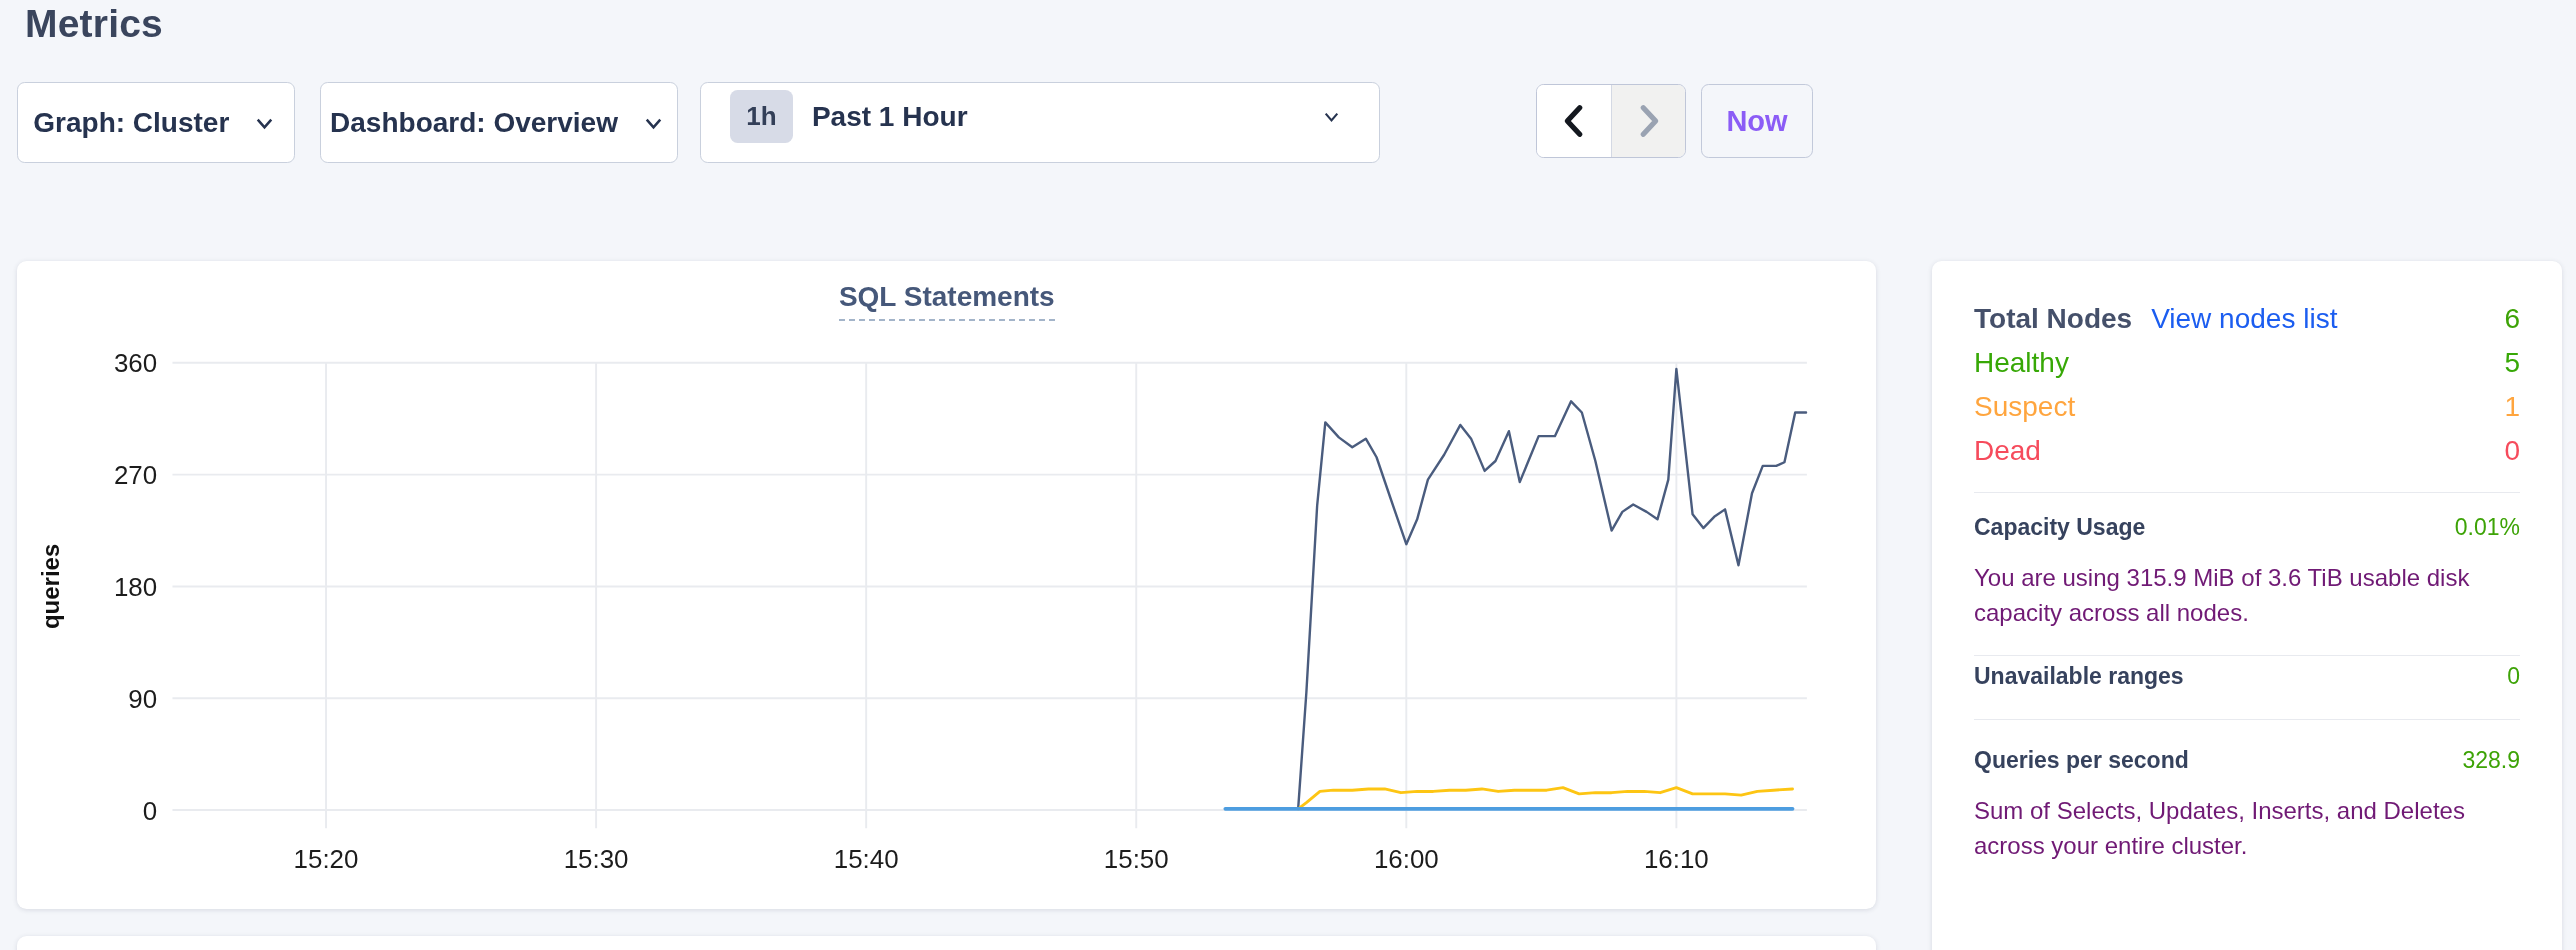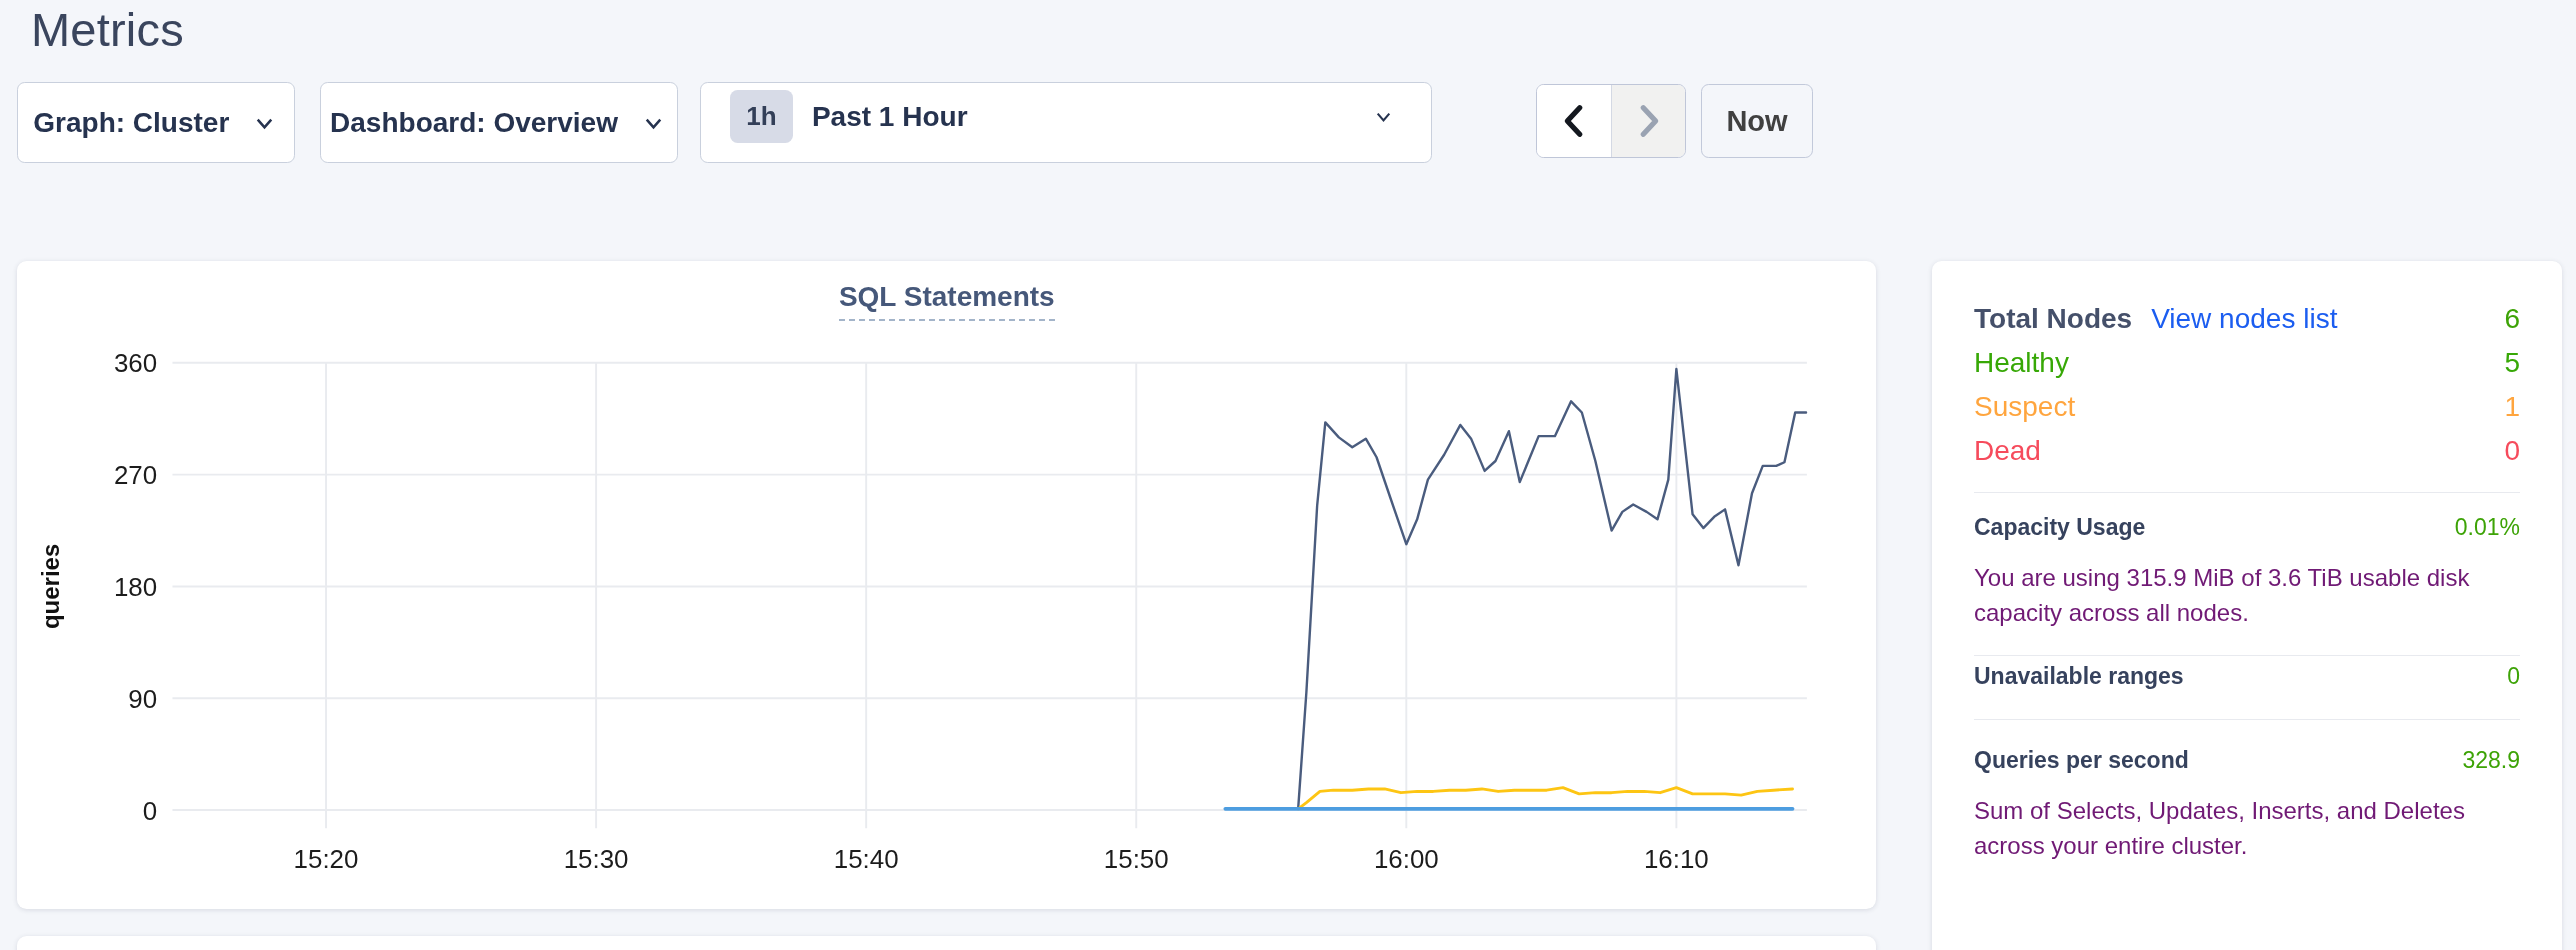--- a/index.html
+++ b/index.html
@@ -4,50 +4,50 @@
 <style>
   * { margin:0; padding:0; box-sizing:border-box; }
   html,body { width:2576px; height:950px; overflow:hidden; }
   body {
     background:#f4f6fa;
     font-family:"Liberation Sans","DejaVu Sans",sans-serif;
     color:#26334f;
     position:relative;
   }
   .page-title {
-    position:absolute; left:31px; top:1.9px;
-    font-size:47px; font-weight:400; color:#3a455d; letter-spacing:0.2px;
+    position:absolute; left:25px; top:1.9px;
+    font-size:39px; font-weight:700; color:#3a455d; letter-spacing:0.2px;
   }
   
   .toolbar { position:absolute; left:0; top:0; width:100%; height:173px; }
   .ctl {
     position:absolute; top:82px; height:81px;
     background:#fff; border:1.9px solid #c9d0dd; border-radius:7.7px;
     display:flex; align-items:center; justify-content:center;
     font-size:28px; font-weight:700; color:#26334f; cursor:pointer;
   }
   .dd-graph { left:17.3px;  width:278px; gap:21px; }
   .dd-dash  { left:320px; width:358px; gap:21px; }
-  .time-selector { left:700px; width:732px; justify-content:flex-start; padding:0 33px 12px 29px; font-weight:600; }
+  .time-selector { left:700px; width:680px; justify-content:flex-start; padding:0 33px 12px 29px; font-weight:600; }
   .time-badge {
     background:#d7dbe7; color:#333f58; font-weight:700; font-size:26px;
     border-radius:7.7px; padding:10.6px 16.3px; margin-right:19px;
   }
   .time-chevron { margin-left:auto; }
   .nav-group {
     position:absolute; left:1536px; top:84px; width:150px; height:74px;
     border:1.9px solid #bfc6d8; border-radius:7.7px; background:#fff;
     display:flex; overflow:hidden;
   }
   .nav-btn { width:50%; display:flex; align-items:center; justify-content:center; cursor:pointer; background:#fff; border:none; }
   .nav-btn.next { background:#f1f1f0; border-left:1.9px solid #d4d9e4; cursor:default; }
   .now-btn {
     position:absolute; left:1701px; top:84px; width:112px; height:74px;
     background:transparent; border:1.9px solid #c2c9da; border-radius:7.7px;
-    font-size:29px; font-weight:700; color:#404040;
+    font-size:29px; font-weight:700; color:#8b5cf6;
     display:flex; align-items:center; justify-content:center; cursor:default;
     font-family:inherit;
   }
   
   .panel {
     position:absolute; background:#fff; border-radius:9.6px;
     box-shadow:0 1px 5.8px rgba(40,50,80,0.14);
   }
   .chart-panel  { left:17.3px;  top:261px; width:1859px; height:648px; }
   .next-panel   { left:17.3px;  top:936px; width:1859px; height:77px; }

